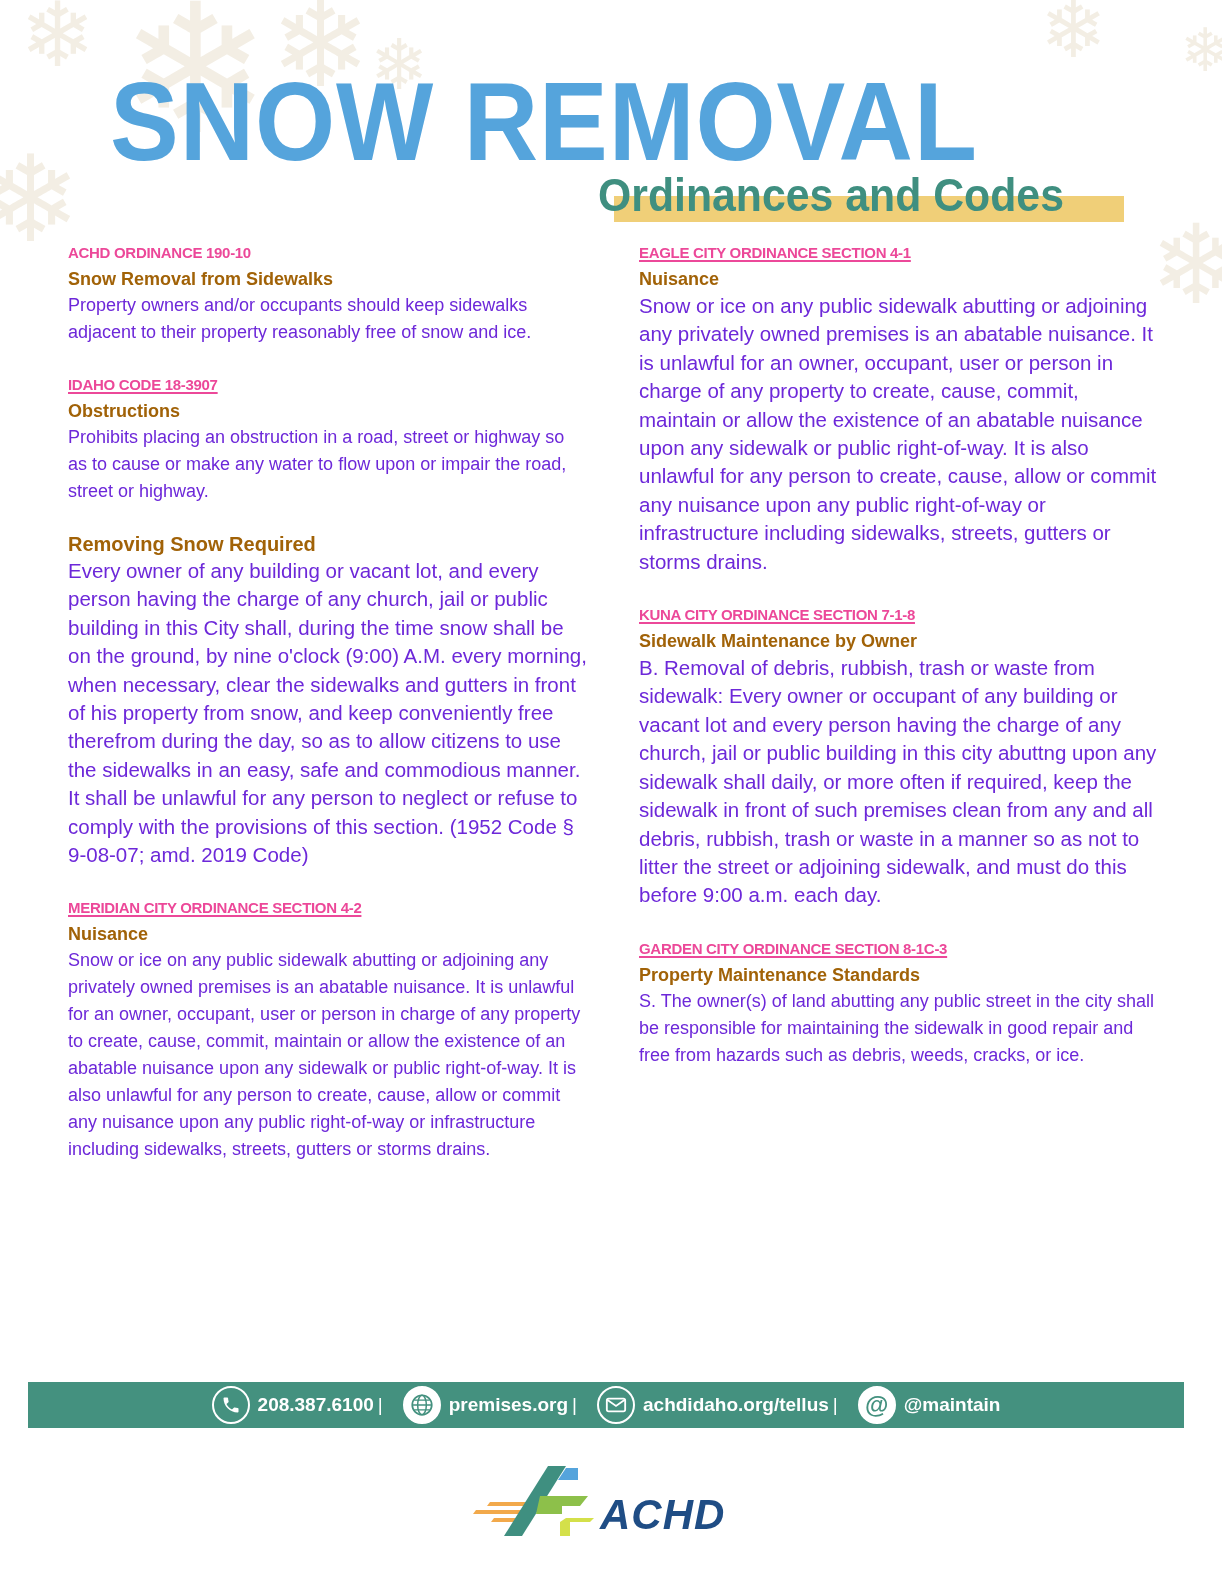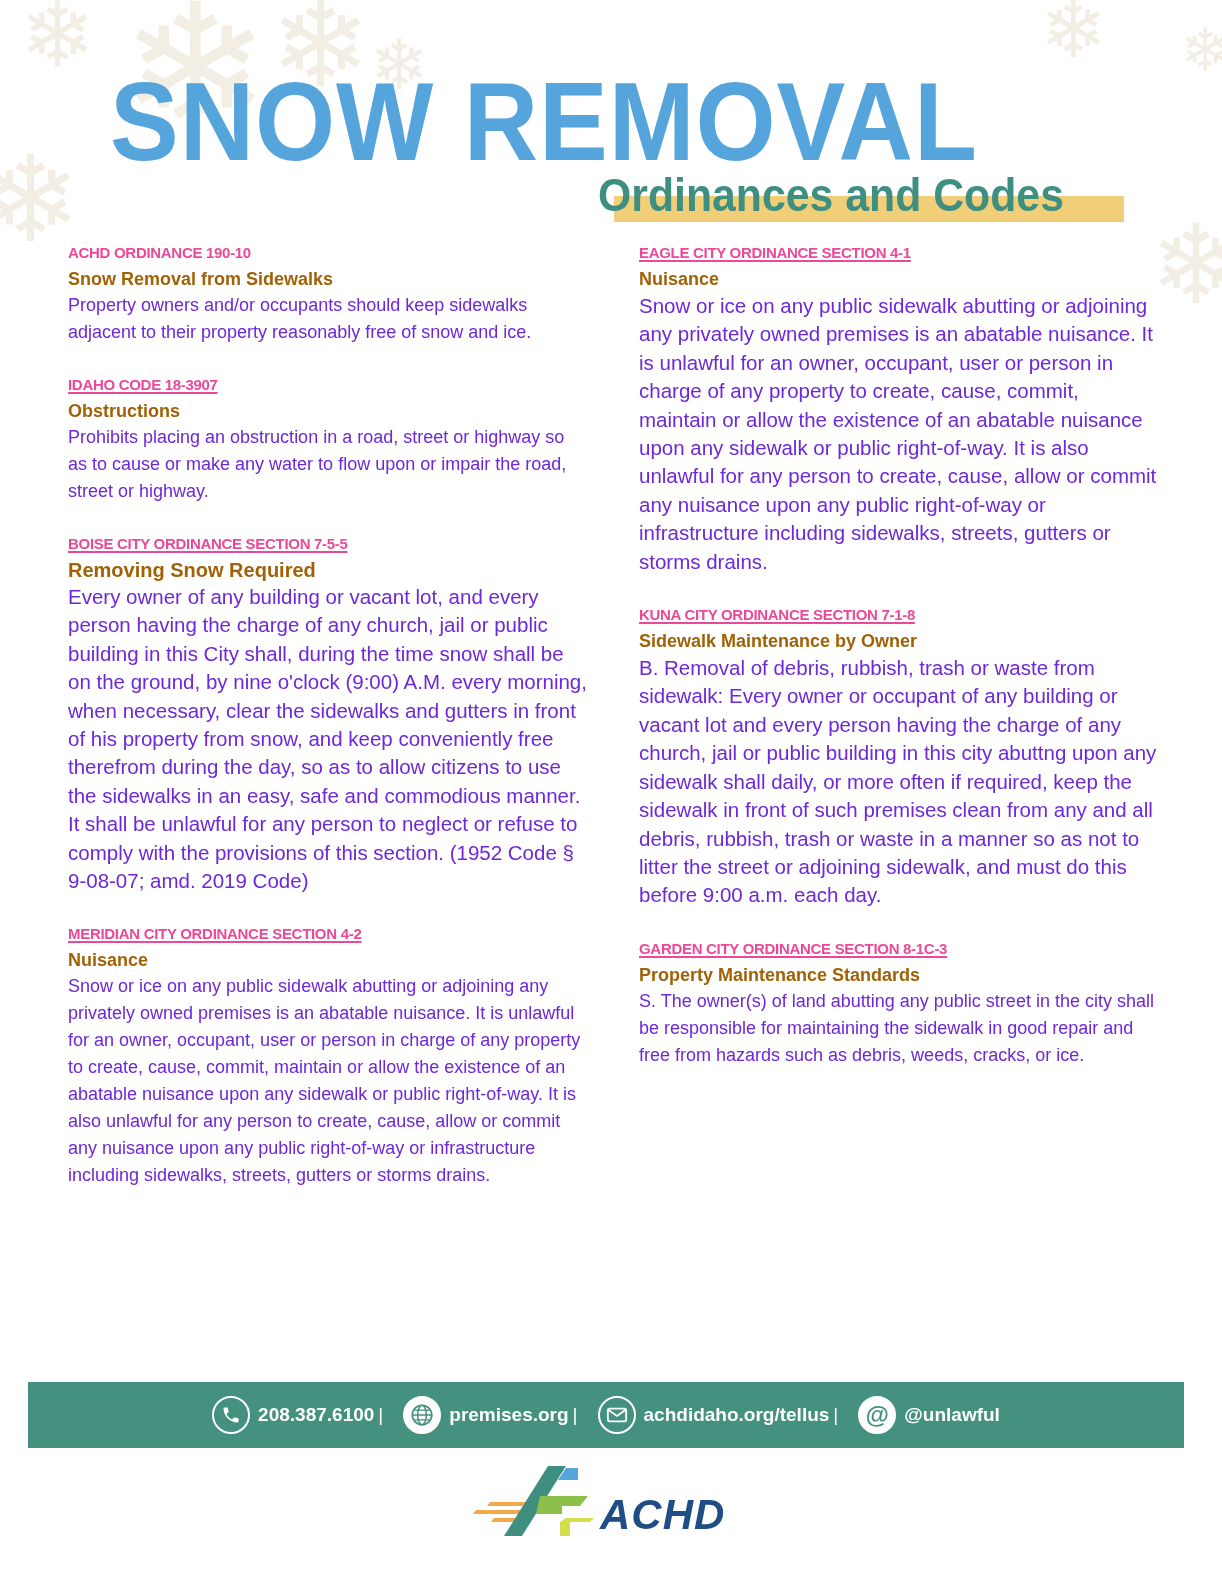--- a/index.html
+++ b/index.html
@@ -34,21 +34,21 @@
   .sec-head {
     display: inline-block; font-weight: 700; font-size: 15px; color: #ec4899;
     line-height: 26px; letter-spacing: -0.3px; text-decoration: none;
   }
   .sec-head.link { text-decoration: underline; text-underline-offset: 2px; text-decoration-thickness: 2px; }
   .sec-sub { font-weight: 700; font-size: 18px; line-height: 26px; color: #a16207; }
   .sec-body { font-size: 18px; line-height: 27px; color: #6d28d9; }
   .sec-body.large { font-size: 20.5px; line-height: 28.4px; }
 
   .footer-bar {
-    position: absolute; left: 28px; top: 1382px; width: 1156px; height: 66px;
+    position: absolute; left: 28px; top: 1382px; width: 1156px; height: 46px;
     background: #44917f; display: flex; align-items: center; justify-content: center;
     color: #fff; font-weight: 700; font-size: 19px;
   }
   .contact { display: flex; align-items: center; margin: 0 4px; }
   .ic { width: 38px; height: 38px; border: 2.5px solid #fff; border-radius: 50%; box-sizing: border-box;
         display: inline-flex; align-items: center; justify-content: center; margin-right: 8px; }
   .ic.filled { background: #fff; color: #44917f; }
   .sep { margin-left: 4px; margin-right: 12px; font-weight: 400; }
 
   .logo { position: absolute; left: 470px; top: 1462px; width: 280px; height: 76px; }
@@ -82,21 +82,20 @@
     <div><span class="sec-head">ACHD ORDINANCE 190-10</span></div>
     <div class="sec-sub">Snow Removal from Sidewalks</div>
     <div class="sec-body">Property owners and/or occupants should keep sidewalks adjacent to their property reasonably free of snow and ice.</div>
   </div>
   <div class="section">
     <div><a class="sec-head link">IDAHO CODE 18-3907</a></div>
     <div class="sec-sub">Obstructions</div>
     <div class="sec-body">Prohibits placing an obstruction in a road, street or highway so as to cause or make any water to flow upon or impair the road, street or highway.</div>
   </div>
   <div class="section">
-    <div><a class="sec-head link">BOISE CITY ORDINANCE SECTION 7-5-5</a></div>
     <div class="sec-sub" style="font-size:20px;">Removing Snow Required</div>
     <div class="sec-body large">Every owner of any building or vacant lot, and every person having the charge of any church, jail or public building in this City shall, during the time snow shall be on the ground, by nine o'clock (9:00) A.M. every morning, when necessary, clear the sidewalks and gutters in front of his property from snow, and keep conveniently free therefrom during the day, so as to allow citizens to use the sidewalks in an easy, safe and commodious manner. It shall be unlawful for any person to neglect or refuse to comply with the provisions of this section. (1952 Code § 9-08-07; amd. 2019 Code)</div>
   </div>
   <div class="section">
     <div><a class="sec-head link">MERIDIAN CITY ORDINANCE SECTION 4-2</a></div>
     <div class="sec-sub">Nuisance</div>
     <div class="sec-body">Snow or ice on any public sidewalk abutting or adjoining any privately owned premises is an abatable nuisance. It is unlawful for an owner, occupant, user or person in charge of any property to create, cause, commit, maintain or allow the existence of an abatable nuisance upon any sidewalk or public right-of-way. It is also unlawful for any person to create, cause, allow or commit any nuisance upon any public right-of-way or infrastructure including sidewalks, streets, gutters or storms drains.</div>
   </div>
 </div>
 
@@ -146,21 +145,21 @@
       <svg width="22" height="18" viewBox="0 0 24 18">
           <rect x="2" y="2" width="20" height="14" rx="2" fill="none" stroke="#fff" stroke-width="2"></rect>
           <polyline points="2,3 12,10 22,3" fill="none" stroke="#fff" stroke-width="2"></polyline>
         </svg>
     </span>
     <span>achdidaho.org/tellus</span>
     <span class="sep">|</span>
   </div>
   <div class="contact">
     <span class="ic filled" style="font-size:24px;font-weight:700;">@</span>
-    <span>@unlawful</span>
+    <span>@maintain</span>
   </div>
 </div>
 
 <div class="logo">
   <svg width="140" height="76" viewBox="0 0 140 76">
     <polygon points="20,40 60,40 57,44 17,44" fill="#f2a94b"></polygon>
     <polygon points="6,48 56,48 53,52 3,52" fill="#f2a94b"></polygon>
     <polygon points="24,56 52,56 49,60 21,60" fill="#f2a94b"></polygon>
     <polygon points="78,4 96,4 52,74 34,74" fill="#3f8f80"></polygon>
     <polygon points="96,6 108,6 108,18 88,18" fill="#55a4dc"></polygon>

